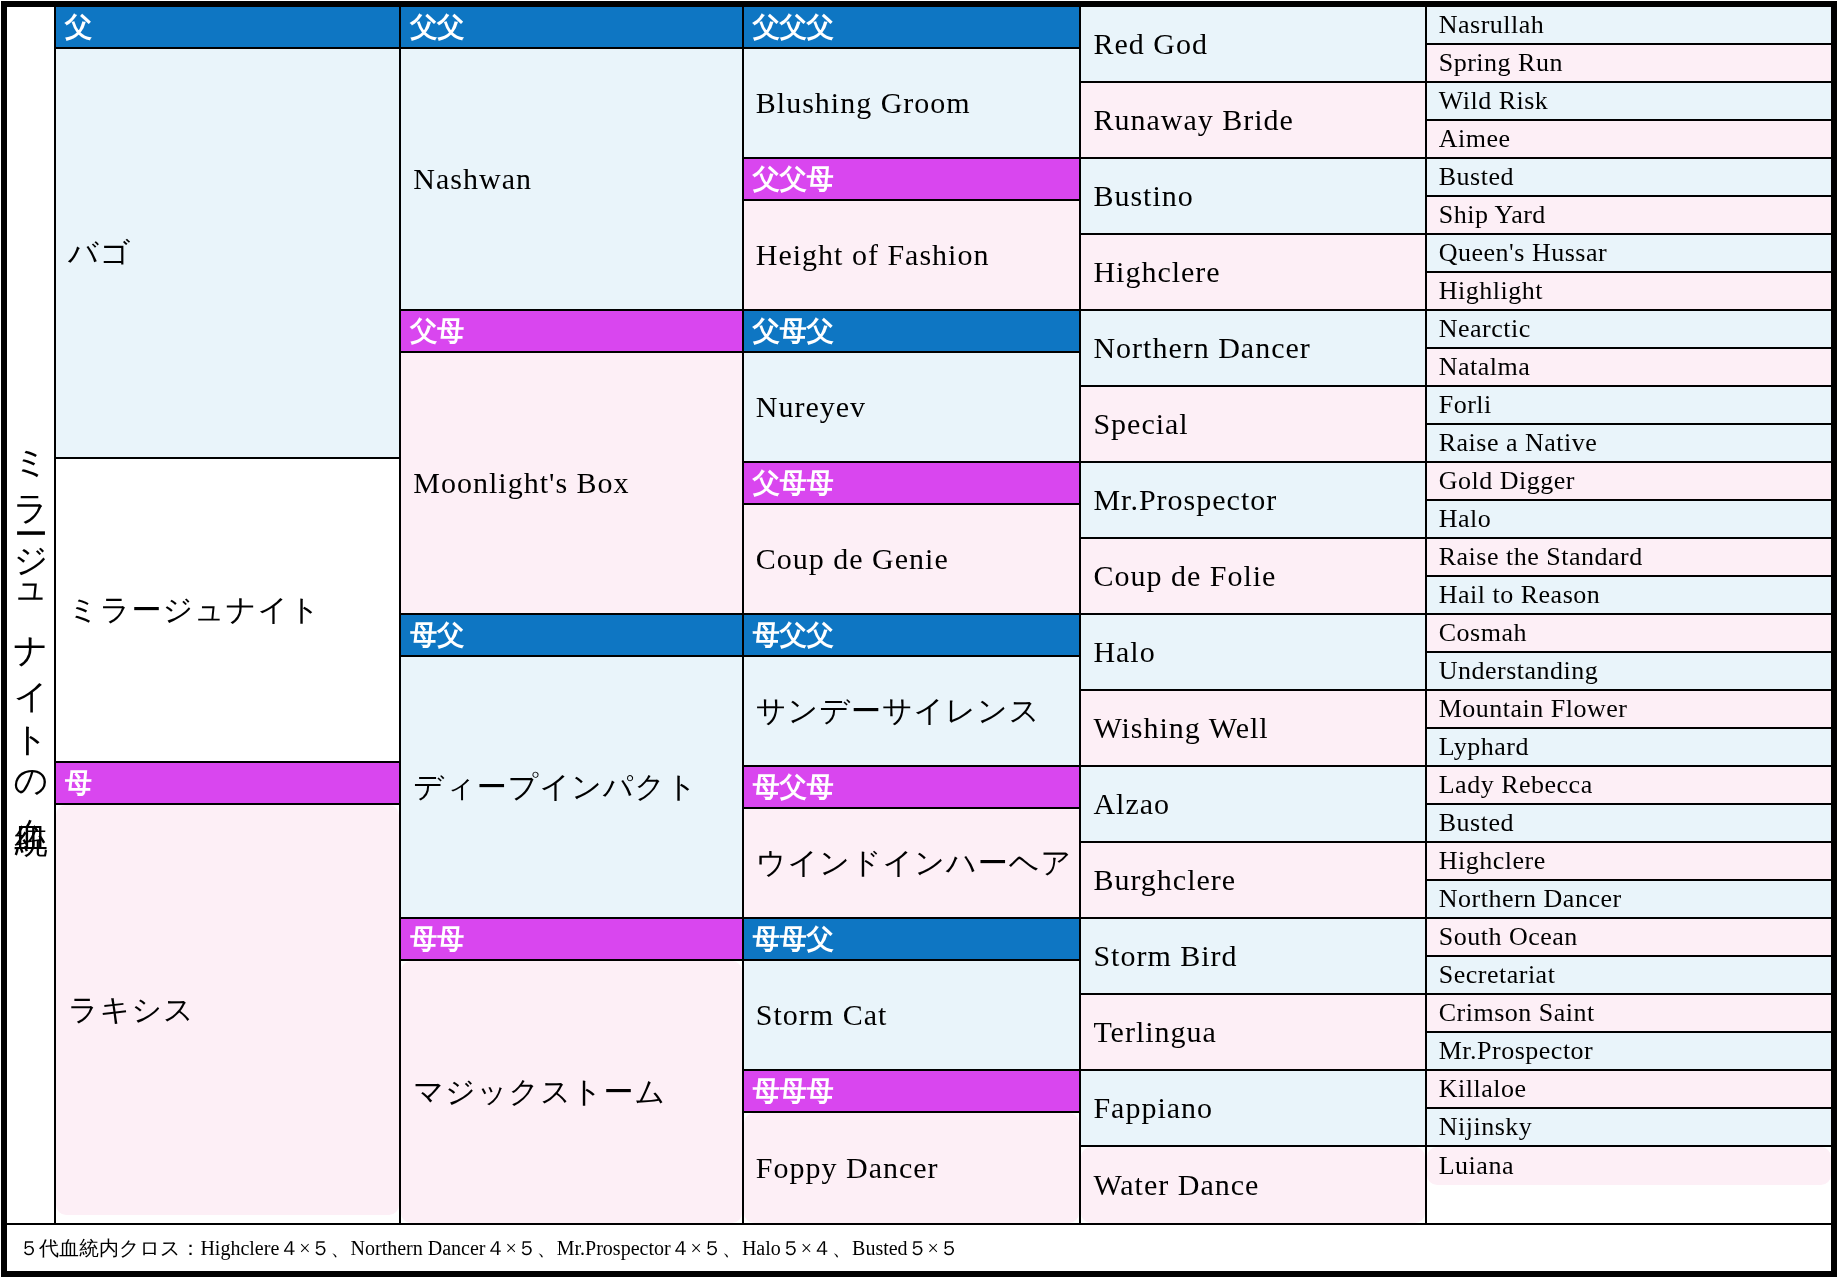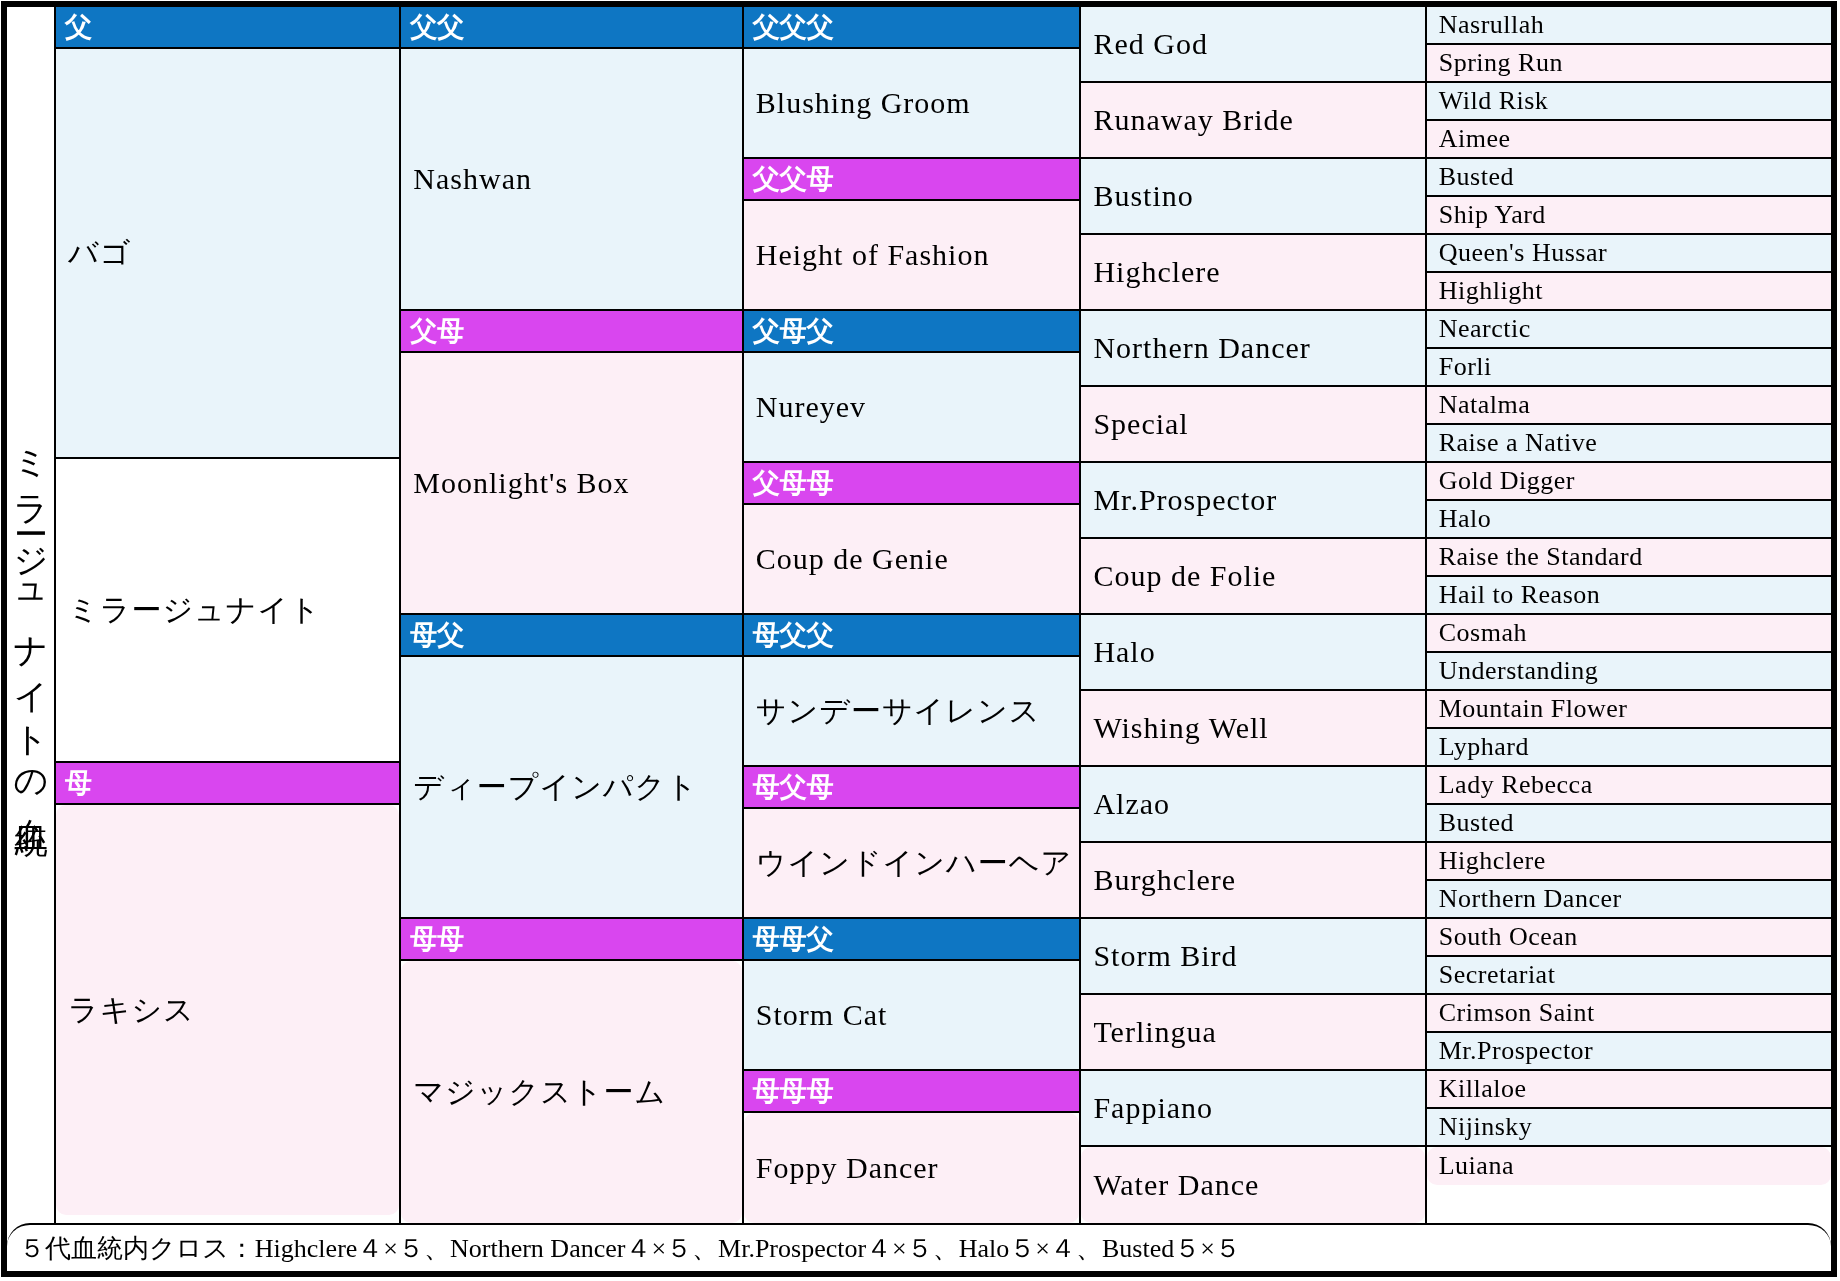--- a/index.html
+++ b/index.html
@@ -22,22 +22,22 @@
      border-bottom:2px solid #000;letter-spacing:1px;overflow:hidden;white-space:nowrap;}
   .c.m{background:#e9f4fa;}
   .c.f{background:#fdeff6;}
   .c.w{background:#ffffff;}
   .c.s5{font-size:26px;letter-spacing:0.5px;}
   .h42{height:42px;flex:none}.h110{height:110px;flex:none}.h262{height:262px;flex:none}
   .h76{height:76px;flex:none}.h38{height:38px;flex:none}.h414{height:410px;flex:none}.h304{height:304px;flex:none}
   .col > :last-child{border-bottom:0;border-radius:10px;}
   .footer{box-sizing:border-box;height:48px;border-top:2px solid #000;background:#fff;
           display:flex;align-items:center;padding-left:12px;
-          font-family:"Liberation Serif","DejaVu Serif",serif;font-size:26px;color:#000;
-          white-space:nowrap;overflow:hidden;border-radius:23px;}
+          font-family:"Liberation Serif","DejaVu Serif",serif;font-size:20px;color:#000;
+          white-space:nowrap;overflow:hidden;}
 </style>
 </head>
 <body>
 
 <div class="frame">
   <div class="grid">
 
     <div class="strip">ミラージュナイトの血統</div>
 
     <div class="col w1">
@@ -100,22 +100,22 @@
     <div class="col w5">
       <div class="c m h38 s5">Nasrullah</div>
       <div class="c f h38 s5">Spring Run</div>
       <div class="c m h38 s5">Wild Risk</div>
       <div class="c f h38 s5">Aimee</div>
       <div class="c m h38 s5">Busted</div>
       <div class="c f h38 s5">Ship Yard</div>
       <div class="c m h38 s5">Queen's Hussar</div>
       <div class="c f h38 s5">Highlight</div>
       <div class="c m h38 s5">Nearctic</div>
+      <div class="c f h38 s5">Natalma</div>
       <div class="c m h38 s5">Forli</div>
-      <div class="c f h38 s5">Natalma</div>
       <div class="c m h38 s5">Raise a Native</div>
       <div class="c f h38 s5">Gold Digger</div>
       <div class="c m h38 s5">Halo</div>
       <div class="c f h38 s5">Raise the Standard</div>
       <div class="c m h38 s5">Hail to Reason</div>
       <div class="c f h38 s5">Cosmah</div>
       <div class="c m h38 s5">Understanding</div>
       <div class="c f h38 s5">Mountain Flower</div>
       <div class="c m h38 s5">Lyphard</div>
       <div class="c f h38 s5">Lady Rebecca</div>

